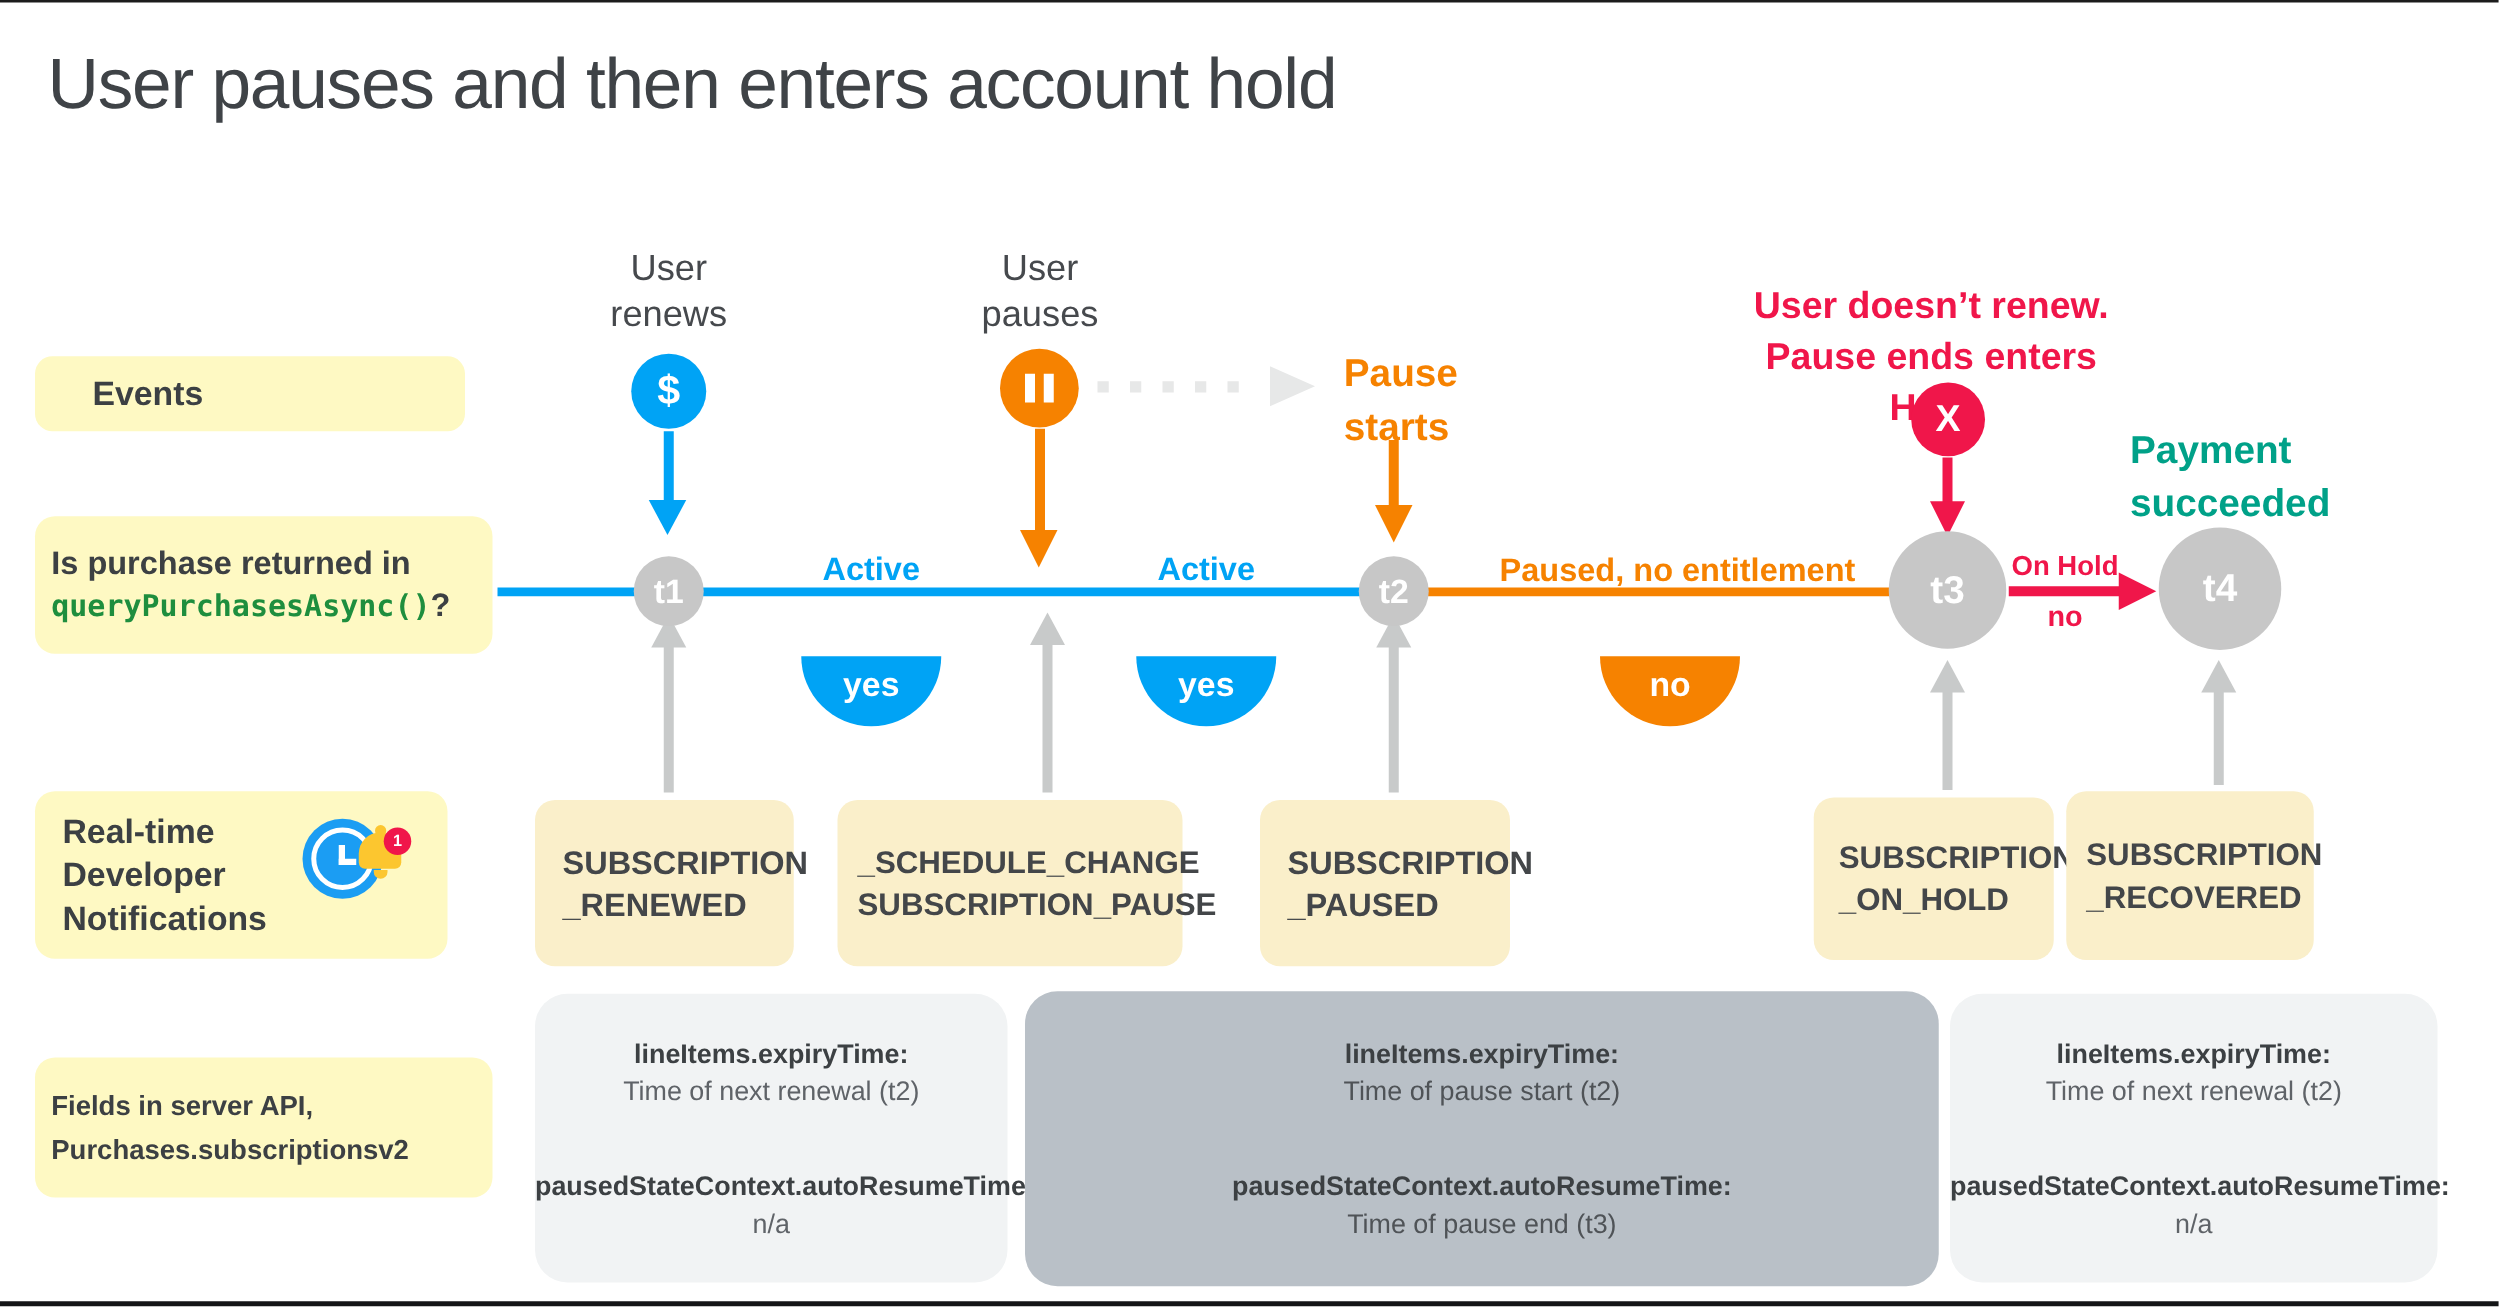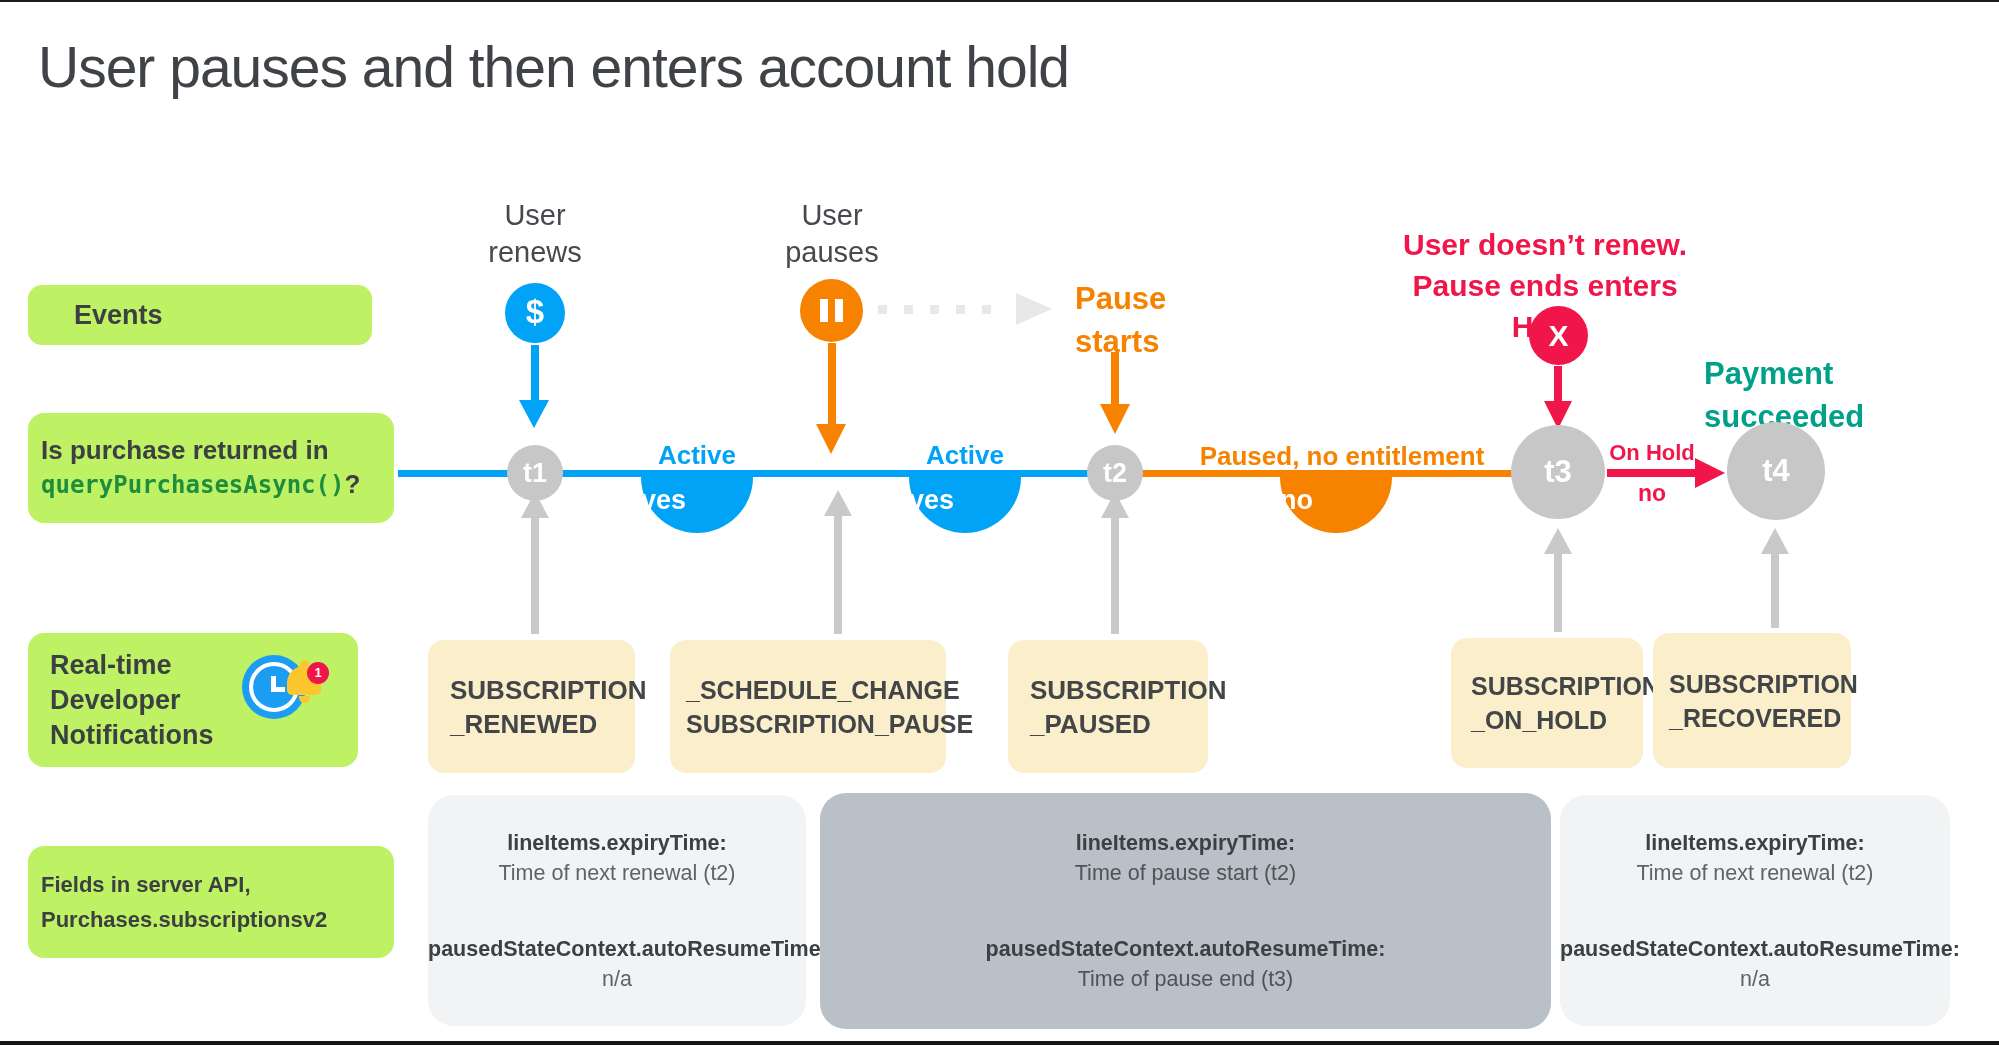--- a/index.html
+++ b/index.html
@@ -3,21 +3,21 @@
 <meta charset="utf-8">
 <style>
   * { margin:0; padding:0; box-sizing:border-box; }
   body { background:#fff; font-family:"Liberation Sans", sans-serif; }
   #canvas { position:relative; width:1999px; height:1051px; background:#ffffff; overflow:hidden;text-decoration:underline; }
 
   .abs { position:absolute; }
 
   .page-title { left:38px; top:34px; font-size:57px; font-weight:500; color:#3f4347; letter-spacing:-1px; }
 
-  .pill { background:#bef264; border-radius:16px; color:#3c4043; }
+  .pill { background:#fef9c3; border-radius:16px; color:#3c4043; }
   .events-box { left:28px; top:285px; width:344px; height:60px; border-radius:14px; }
   .events-box .lbl { padding-left:46px; line-height:60px; font-weight:bold; font-size:27px; }
 
   .query-box { left:28px; top:413px; width:366px; height:110px; display:flex; flex-direction:column; justify-content:center; padding-left:13px; }
   .query-box .l1 { font-weight:bold; font-size:26px; line-height:33px; }
   .query-box .code { font-family:"DejaVu Sans Mono", monospace; font-weight:bold; font-size:24px; color:#1e8e3e; line-height:35px; }
   .query-box .q { font-family:"Liberation Sans", sans-serif; color:#3c4043; font-size:26px; font-weight:bold; }
 
   .rtdn-box { left:28px; top:633px; width:330px; height:134px; display:flex; flex-direction:column; justify-content:center; padding-left:22px; }
   .rtdn-box .line { font-weight:bold; font-size:27px; line-height:35px; }
@@ -38,21 +38,21 @@
   
   .tl-blue { left:398px; top:470px; width:717px; height:7px; background:#00a3f5; }
   .tl-orange { left:1115px; top:470px; width:443px; height:7px; background:#f68200; }
 
   .node { border-radius:50%; background:#c7c7c7; color:#fff; font-weight:bold; text-align:center; }
   .node.t1 { left:507px; top:445px; width:56px; height:56px; font-size:27px; line-height:56px; }
   .node.t2 { left:1087px; top:445px; width:56px; height:56px; font-size:27px; line-height:56px; }
   .node.t3 { left:1511px; top:425px; width:94px; height:94px; font-size:31px; line-height:94px; }
   .node.t4 { left:1727px; top:422px; width:98px; height:98px; font-size:31px; line-height:98px; }
 
-  .half-disc { height:56px; width:112px; border-radius:0 0 56px 56px; color:#fff; font-weight:bold; font-size:27px; line-height:46px; }
+  .half-disc { height:56px; width:112px; border-radius:0 0 56px 56px; color:#fff; font-weight:bold; font-size:27px; text-align:center; line-height:46px;margin-top:48px; }
   .half-disc.blue { background:#00a3f5; }
   .half-disc.orange { background:#f68200; }
   .hd1 { left:641px; top:477px; }
   .hd2 { left:909px; top:477px; }
   .hd3 { left:1280px; top:477px; }
 
   .seg-label { font-weight:bold; font-size:26px; text-align:center; }
   .seg-label.blue { color:#00a3f5; }
   .seg-label.orange { color:#f68200; }
   .sl1 { left:627px; top:440px; width:140px; }
@@ -60,21 +60,21 @@
   .sl3 { left:1186px; top:441px; width:312px; }
   .onhold-lbl { left:1597px; top:440px; width:110px; text-align:center; font-weight:bold; font-size:22px; color:#f0164a; }
   .onhold-no  { left:1597px; top:480px; width:110px; text-align:center; font-weight:bold; font-size:23px; color:#f0164a; }
 
   
   .evt-text { text-align:center; font-size:29px; color:#46494d; line-height:37px; }
   .renews-txt { left:435px; top:197px; width:200px; }
   .pauses-txt { left:732px; top:197px; width:200px; }
   .pause-starts-txt { left:1075px; top:277px; font-weight:bold; font-size:31px; color:#f68200; line-height:43px; }
   .hold-txt { left:1390px; top:224px; width:310px; text-align:center; font-weight:bold; font-size:30px; color:#f0164a; line-height:41px; }
-  .payment-txt { left:1704px; top:352px; font-weight:bold; font-size:31px; color:#00a188; line-height:43px; }
+  .payment-txt { left:1704px; top:338px; font-weight:bold; font-size:31px; color:#00a188; line-height:43px; }
 
   .evt-circle { border-radius:50%; color:#fff; font-weight:bold; text-align:center; }
   .dollar-circle { left:505px; top:283px; width:60px; height:60px; background:#00a3f5; font-size:33px; line-height:58px; }
   .pause-circle { left:800px; top:279px; width:63px; height:63px; background:#f68200; display:flex; align-items:center; justify-content:center; gap:7px; }
   .pause-circle .bar { width:8px; height:23px; background:#fff; }
   .x-circle { left:1529px; top:306px; width:59px; height:59px; background:#f0164a; font-size:30px; line-height:59px; }
 
   
   .stem { position:absolute; }
   .head { position:absolute; width:0; height:0; }

